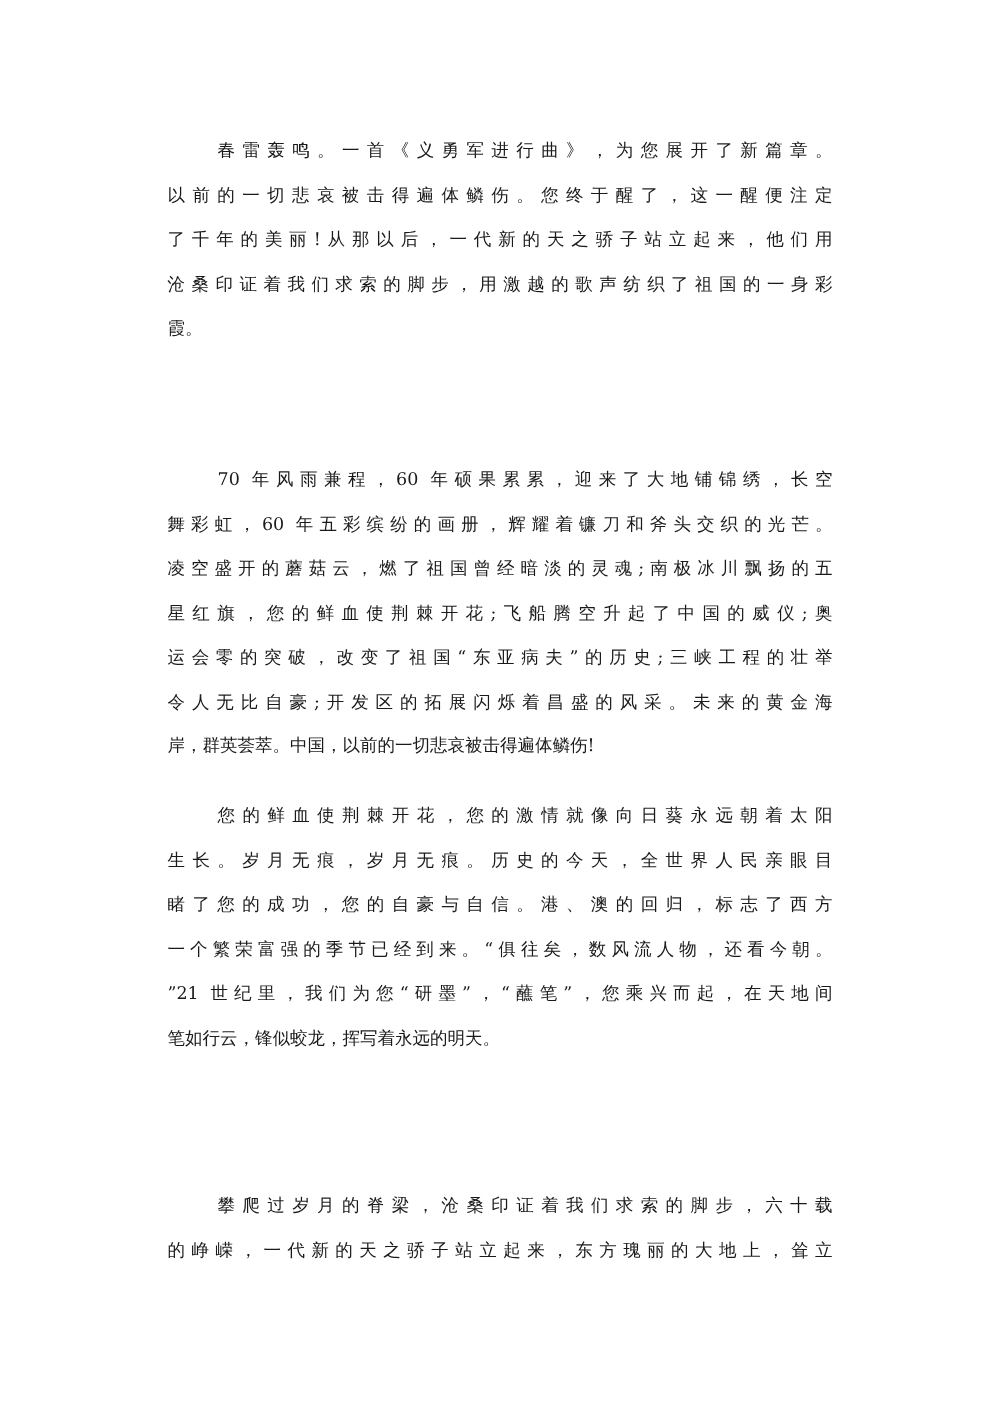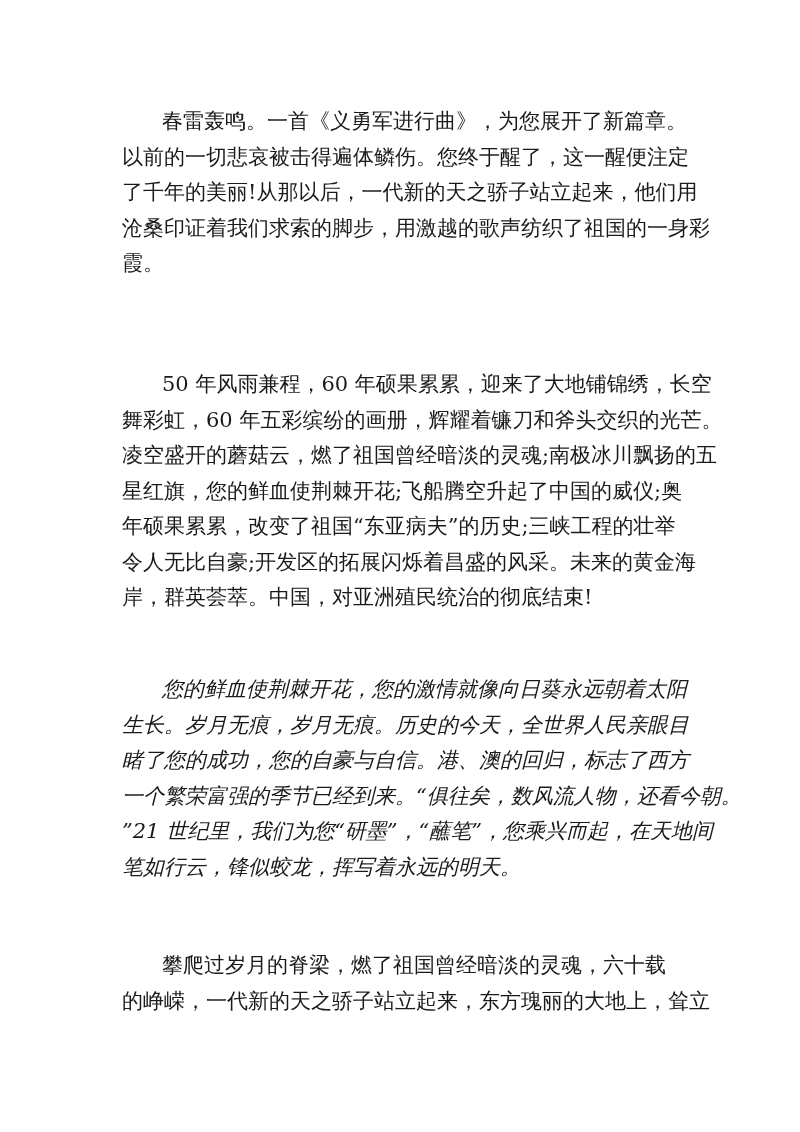--- a/index.html
+++ b/index.html
@@ -13,59 +13,60 @@
     color: #1a1a1a;
   }
   .para {
     position: absolute;
     left: 0;
     width: 544px;
   }
   .line {
     height: 35.5px;
     line-height: 35.5px;
-    font-size: 21px;
+    font-size: 14px;
     white-space: nowrap;
     text-align: justify;
     text-align-last: justify;
     letter-spacing: 0;
+    margin-left: 12px;
   }
   .line.indent { padding-left: 40px; }
   .line.last { text-align-last: left; }
 </style>
 </head>
 <body>
 
 <div class="page">
 
   <div class="para" style="top:104px;">
     <div class="line indent">春雷轰鸣。一首《义勇军进行曲》，为您展开了新篇章。</div>
     <div class="line">以前的一切悲哀被击得遍体鳞伤。您终于醒了，这一醒便注定</div>
     <div class="line">了千年的美丽!从那以后，一代新的天之骄子站立起来，他们用</div>
     <div class="line">沧桑印证着我们求索的脚步，用激越的歌声纺织了祖国的一身彩</div>
     <div class="line last">霞。</div>
   </div>
 
   <div class="para" style="top:367px;">
-    <div class="line indent">50 年风雨兼程，60 年硕果累累，迎来了大地铺锦绣，长空</div>
+    <div class="line indent">70 年风雨兼程，60 年硕果累累，迎来了大地铺锦绣，长空</div>
     <div class="line">舞彩虹，60 年五彩缤纷的画册，辉耀着镰刀和斧头交织的光芒。</div>
     <div class="line">凌空盛开的蘑菇云，燃了祖国曾经暗淡的灵魂;南极冰川飘扬的五</div>
     <div class="line">星红旗，您的鲜血使荆棘开花;飞船腾空升起了中国的威仪;奥</div>
-    <div class="line">年硕果累累，改变了祖国“东亚病夫”的历史;三峡工程的壮举</div>
+    <div class="line">运会零的突破，改变了祖国“东亚病夫”的历史;三峡工程的壮举</div>
     <div class="line">令人无比自豪;开发区的拓展闪烁着昌盛的风采。未来的黄金海</div>
-    <div class="line last">岸，群英荟萃。中国，对亚洲殖民统治的彻底结束!</div>
+    <div class="line last">岸，群英荟萃。中国，以前的一切悲哀被击得遍体鳞伤!</div>
   </div>
 
-  <div class="para" style="top:672px;font-style:italic;">
+  <div class="para" style="top:636px;">
     <div class="line indent">您的鲜血使荆棘开花，您的激情就像向日葵永远朝着太阳</div>
     <div class="line">生长。岁月无痕，岁月无痕。历史的今天，全世界人民亲眼目</div>
     <div class="line">睹了您的成功，您的自豪与自信。港、澳的回归，标志了西方</div>
     <div class="line">一个繁荣富强的季节已经到来。“俱往矣，数风流人物，还看今朝。</div>
     <div class="line">”21 世纪里，我们为您“研墨”，“蘸笔”，您乘兴而起，在天地间</div>
     <div class="line last">笔如行云，锋似蛟龙，挥写着永远的明天。</div>
   </div>
 
   <div class="para" style="top:948px;">
-    <div class="line indent">攀爬过岁月的脊梁，燃了祖国曾经暗淡的灵魂，六十载</div>
+    <div class="line indent">攀爬过岁月的脊梁，沧桑印证着我们求索的脚步，六十载</div>
     <div class="line">的峥嵘，一代新的天之骄子站立起来，东方瑰丽的大地上，耸立</div>
   </div>
 
 </div>
 
 </body></html>

